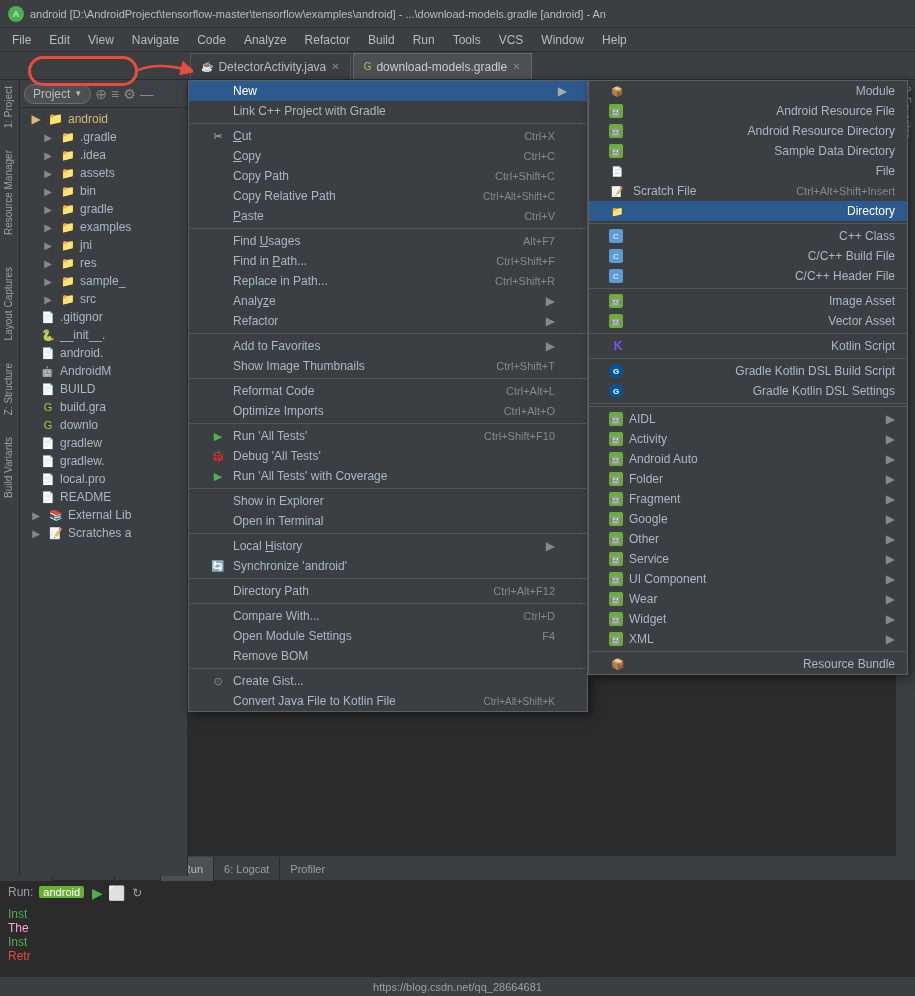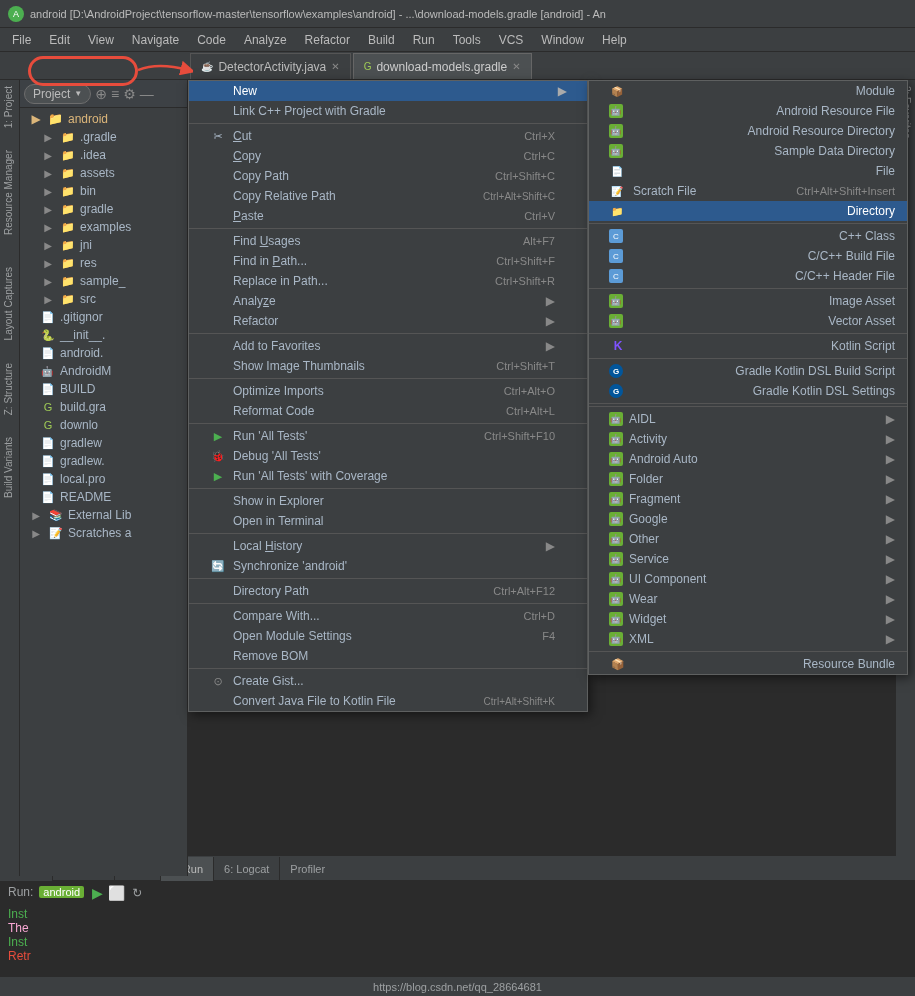--- a/index.html
+++ b/index.html
@@ -470,27 +470,27 @@
     <div class="ctx-item">
       <span class="ctx-icon"></span>
       <span class="ctx-label">Show Image Thumbnails</span>
       <span class="ctx-shortcut">Ctrl+Shift+T</span>
     </div>
 
     <div class="ctx-separator"></div>
 
     <div class="ctx-item">
       <span class="ctx-icon"></span>
+      <span class="ctx-label">Reformat Code</span>
+      <span class="ctx-shortcut">Ctrl+Alt+L</span>
+    </div>
+    <div class="ctx-item">
+      <span class="ctx-icon"></span>
       <span class="ctx-label">Optimize Imports</span>
       <span class="ctx-shortcut">Ctrl+Alt+O</span>
-    </div>
-    <div class="ctx-item">
-      <span class="ctx-icon"></span>
-      <span class="ctx-label">Reformat Code</span>
-      <span class="ctx-shortcut">Ctrl+Alt+L</span>
     </div>
 
     <div class="ctx-separator"></div>
 
     <div class="ctx-item">
       <span class="ctx-icon" style="color:#4CAF50;">▶</span>
       <span class="ctx-label">Run 'All Tests'</span>
       <span class="ctx-shortcut">Ctrl+Shift+F10</span>
     </div>
     <div class="ctx-item">

